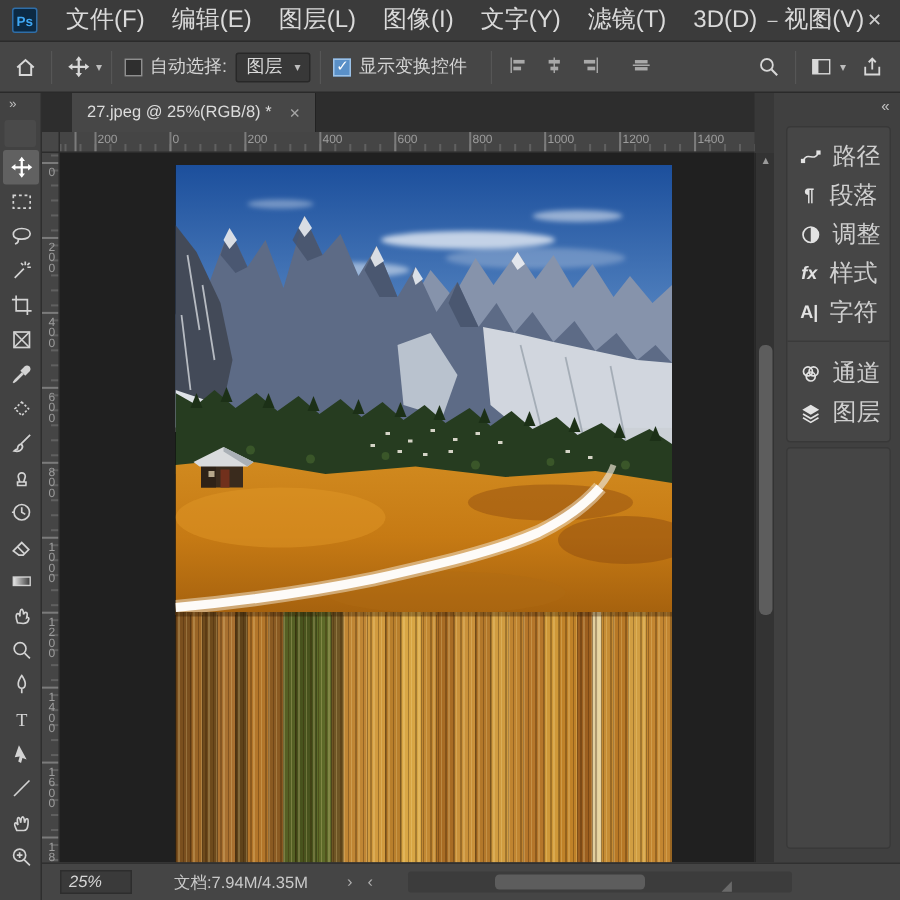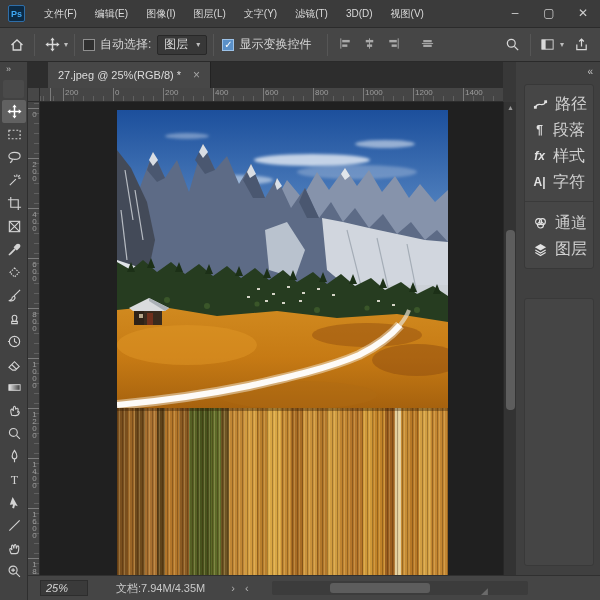--- a/index.html
+++ b/index.html
@@ -6,21 +6,21 @@
   *{box-sizing:border-box;user-select:none;}
   #app{position:relative;width:600px;height:600px;background:#383838;overflow:hidden;
        font-family:"Liberation Sans","DejaVu Sans",sans-serif;color:#d6d6d6;font-size:12px;}
 
   
   .menubar{position:absolute;left:0;top:0;width:600px;height:28px;background:#3b3b3b;
            border-bottom:1px solid #2b2b2b;display:flex;align-items:center;}
   .pslogo{width:17px;height:17px;margin:0 10px 0 8px;background:#0c2a44;border:1px solid #2f6ea8;
           border-radius:2px;color:#3fa8f4;font-size:9px;font-weight:bold;display:flex;
           align-items:center;justify-content:center;}
-  .menuitem{padding:0 9px;height:28px;line-height:28px;color:#dadada;font-size:10px;cursor:default;}
+  .menuitem{padding:0 9px;height:28px;line-height:28px;color:#dadada;font-size:16px;cursor:default;}
   .wincontrols{position:absolute;right:0;top:0;height:28px;display:flex;align-items:center;}
   .winbtn{width:34px;height:28px;text-align:center;line-height:26px;color:#cfcfcf;font-size:12px;}
 
   
   .optionsbar{position:absolute;left:0;top:28px;width:600px;height:34px;background:#464646;
               border-bottom:1px solid #2a2a2a;display:flex;align-items:center;}
   .obar-sep{width:1px;height:22px;background:#2f2f2f;border-right:1px solid #565656;margin:0 6px;}
   .obar-icon{width:22px;height:22px;display:flex;align-items:center;justify-content:center;color:#d8d8d8;}
   .chev{font-size:8px;color:#bdbdbd;margin-left:1px;}
   .cbox{width:12px;height:12px;border:1px solid #8f8f8f;background:#2f2f2f;margin:0 5px 0 2px;
@@ -114,22 +114,22 @@
 </head>
 <body>
 
 <div id="app">
 
   <div class="menubar">
     <div class="pslogo">Ps</div>
     <div id="menuitems" style="display:flex;">
         <div class="menuitem">文件(F)</div>
         <div class="menuitem">编辑(E)</div>
+        <div class="menuitem">图层(L)</div>
         <div class="menuitem">图像(I)</div>
-        <div class="menuitem">图层(L)</div>
         <div class="menuitem">文字(Y)</div>
         <div class="menuitem">滤镜(T)</div>
         <div class="menuitem">3D(D)</div>
         <div class="menuitem">视图(V)</div>
       </div>
     <div class="wincontrols">
       <div class="winbtn">–</div>
       <div class="winbtn">▢</div>
       <div class="winbtn">✕</div>
     </div>
@@ -528,20 +528,29 @@
               </svg>
             </span>
             <span class="plabel">路径</span>
           </div>
           <div class="pbtn">
             <span class="picon">¶</span>
             <span class="plabel">段落</span>
           </div>
           <div class="pbtn">
             <span class="picon">
+              <svg viewBox="0 0 16 16" width="15" height="15">
+                <circle cx="8" cy="8" r="5.5" stroke="currentColor" fill="none" stroke-width="1.2"></circle>
+                <path d="M8 2.5 A5.5 5.5 0 0 1 8 13.5 Z" fill="currentColor"></path>
+              </svg>
+            </span>
+            <span class="plabel">调整</span>
+          </div>
+          <div class="pbtn">
+            <span class="picon">
               <i>fx</i>
             </span>
             <span class="plabel">样式</span>
           </div>
           <div class="pbtn">
             <span class="picon">A|</span>
             <span class="plabel">字符</span>
           </div>
         </div>
         <div class="pgroup">

